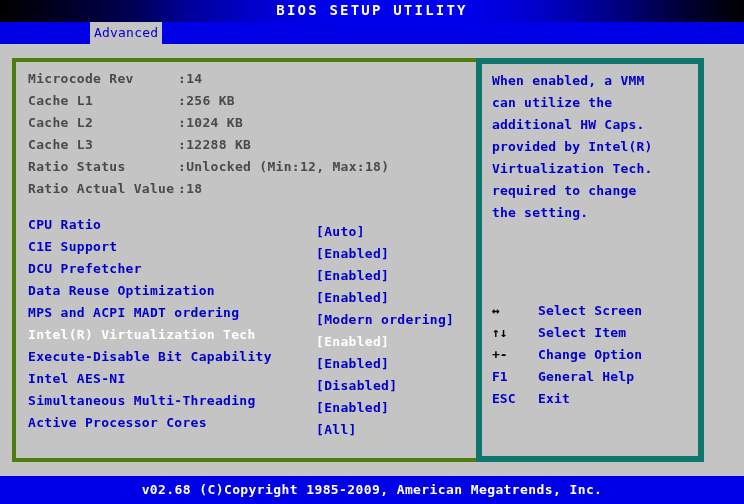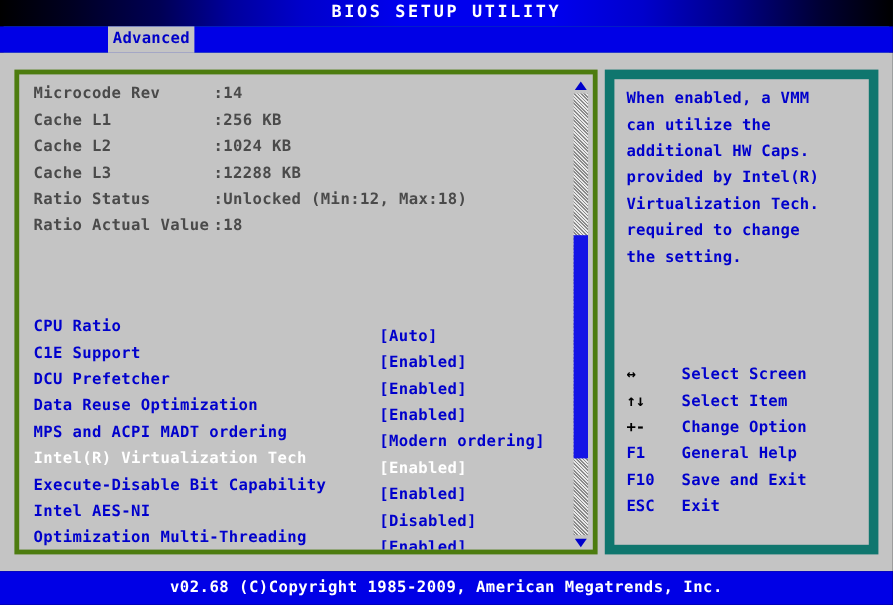--- a/index.html
+++ b/index.html
@@ -10,21 +10,21 @@
   body {
     width: 744px;
     height: 504px;
     overflow: hidden;
     font-family: "DejaVu Sans Mono", "Liberation Mono", monospace;
   }
   #screen {
     position: relative;
     width: 744px;
     height: 436px;
-    background: #0f766e;
+    background: #a21caf;
     box-sizing: border-box;
   }
 
   
   #titlebar {
     position: absolute;
     left: 0; top: 0;
     width: 744px; height: 22px;
     background: linear-gradient(to right,
         #000000 0%, #000022 8%, #000055 18%,
@@ -54,21 +54,21 @@
     background: #0000e6;
   }
   #tab-advanced {
     position: absolute;
     left: 90px; top: 0;
     height: 22px;
     padding: 0 4px;
     background: #c4c4c4;
     color: #0000c8;
     font-size: 13px;
-    font-weight: bold;
+    font-weight: normal;
     line-height: 22px;
     letter-spacing: 0.2px;
     white-space: nowrap;
   }
 
   
   #bodyarea {
     position: absolute;
     left: 0; top: 44px;
     width: 744px; height: 432px;
@@ -110,21 +110,20 @@
   .info-value { display: inline-block; }
 
   .spacer-row { height: 14px; }
 
   .opt-row { color: #0000cc; }
   .opt-row.selected { color: #ffffff; }
   .opt-label {
     display: inline-block;
     width: 288px;
     overflow: hidden;
-    margin-top: 48px;
   }
   .opt-value { display: inline-block; }
 
   
   #mp-scroll {
     position: absolute;
     right: 4px; top: 4px;
     width: 12px; height: 392px;
   }
   .sb-arrow {
@@ -155,23 +154,23 @@
     position: absolute;
     left: 0;
     top: 118px;
     width: 12px; height: 186px;
     background: #1414e6;
   }
 
   
   #help-panel {
     position: absolute;
-    left: 504px; top: 14px;
+    left: 476px; top: 14px;
     width: 228px; height: 404px;
-    border: 8px solid #0f766e;
+    border: 6px solid #0f766e;
     box-sizing: border-box;
     background: #c4c4c4;
     overflow: hidden;
   }
   #help-inner {
     position: absolute;
     left: 0; top: 0;
     width: 224px; height: 400px;
     padding: 6px 0 0 10px;
     box-sizing: border-box;
@@ -268,21 +267,21 @@
           <div class="info-row"><span class="info-label">Ratio Actual Value</span><span class="info-value">:18</span></div>
           <div class="spacer-row"></div>
           <div class="opt-row"><span class="opt-label">CPU Ratio</span><span class="opt-value">[Auto]</span></div>
           <div class="opt-row"><span class="opt-label">C1E Support</span><span class="opt-value">[Enabled]</span></div>
           <div class="opt-row"><span class="opt-label">DCU Prefetcher</span><span class="opt-value">[Enabled]</span></div>
           <div class="opt-row"><span class="opt-label">Data Reuse Optimization</span><span class="opt-value">[Enabled]</span></div>
           <div class="opt-row"><span class="opt-label">MPS and ACPI MADT ordering</span><span class="opt-value">[Modern ordering]</span></div>
           <div class="opt-row selected"><span class="opt-label">Intel(R) Virtualization Tech</span><span class="opt-value">[Enabled]</span></div>
           <div class="opt-row"><span class="opt-label">Execute-Disable Bit Capability</span><span class="opt-value">[Enabled]</span></div>
           <div class="opt-row"><span class="opt-label">Intel AES-NI</span><span class="opt-value">[Disabled]</span></div>
-          <div class="opt-row"><span class="opt-label">Optimization Multi-Threading</span><span class="opt-value">[Enabled]</span></div>
+          <div class="opt-row"><span class="opt-label">Simultaneous Multi-Threading</span><span class="opt-value">[Enabled]</span></div>
           <div class="opt-row"><span class="opt-label">Active Processor Cores</span><span class="opt-value">[All]</span></div>
         </div>
 
       <div id="mp-scroll">
         <div class="sb-arrow up"></div>
         <div id="sb-track">
           <div id="sb-thumb"></div>
         </div>
         <div class="sb-arrow down"></div>
       </div>
@@ -296,21 +295,20 @@
           <div class="help-line">provided by Intel(R)</div>
           <div class="help-line">Virtualization Tech.</div>
           <div class="help-line">required to change</div>
           <div class="help-line">the setting.</div>
         </div>
       <div id="legend">
           <div class="legend-row"><span class="legend-key">↔</span><span class="legend-desc">Select Screen</span></div>
           <div class="legend-row"><span class="legend-key">↑↓</span><span class="legend-desc">Select Item</span></div>
           <div class="legend-row"><span class="legend-key">+-</span><span class="legend-desc">Change Option</span></div>
           <div class="legend-row"><span class="legend-key fkey">F1</span><span class="legend-desc">General Help</span></div>
-          <div class="legend-row"><span class="legend-key fkey">F10</span><span class="legend-desc">Save and Exit</span></div>
           <div class="legend-row"><span class="legend-key fkey">ESC</span><span class="legend-desc">Exit</span></div>
         </div>
     </div>
 
   </div>
 
   <div id="footer">
     <div id="footer-text">v02.68 (C)Copyright 1985-2009, American Megatrends, Inc.</div>
   </div>
 

